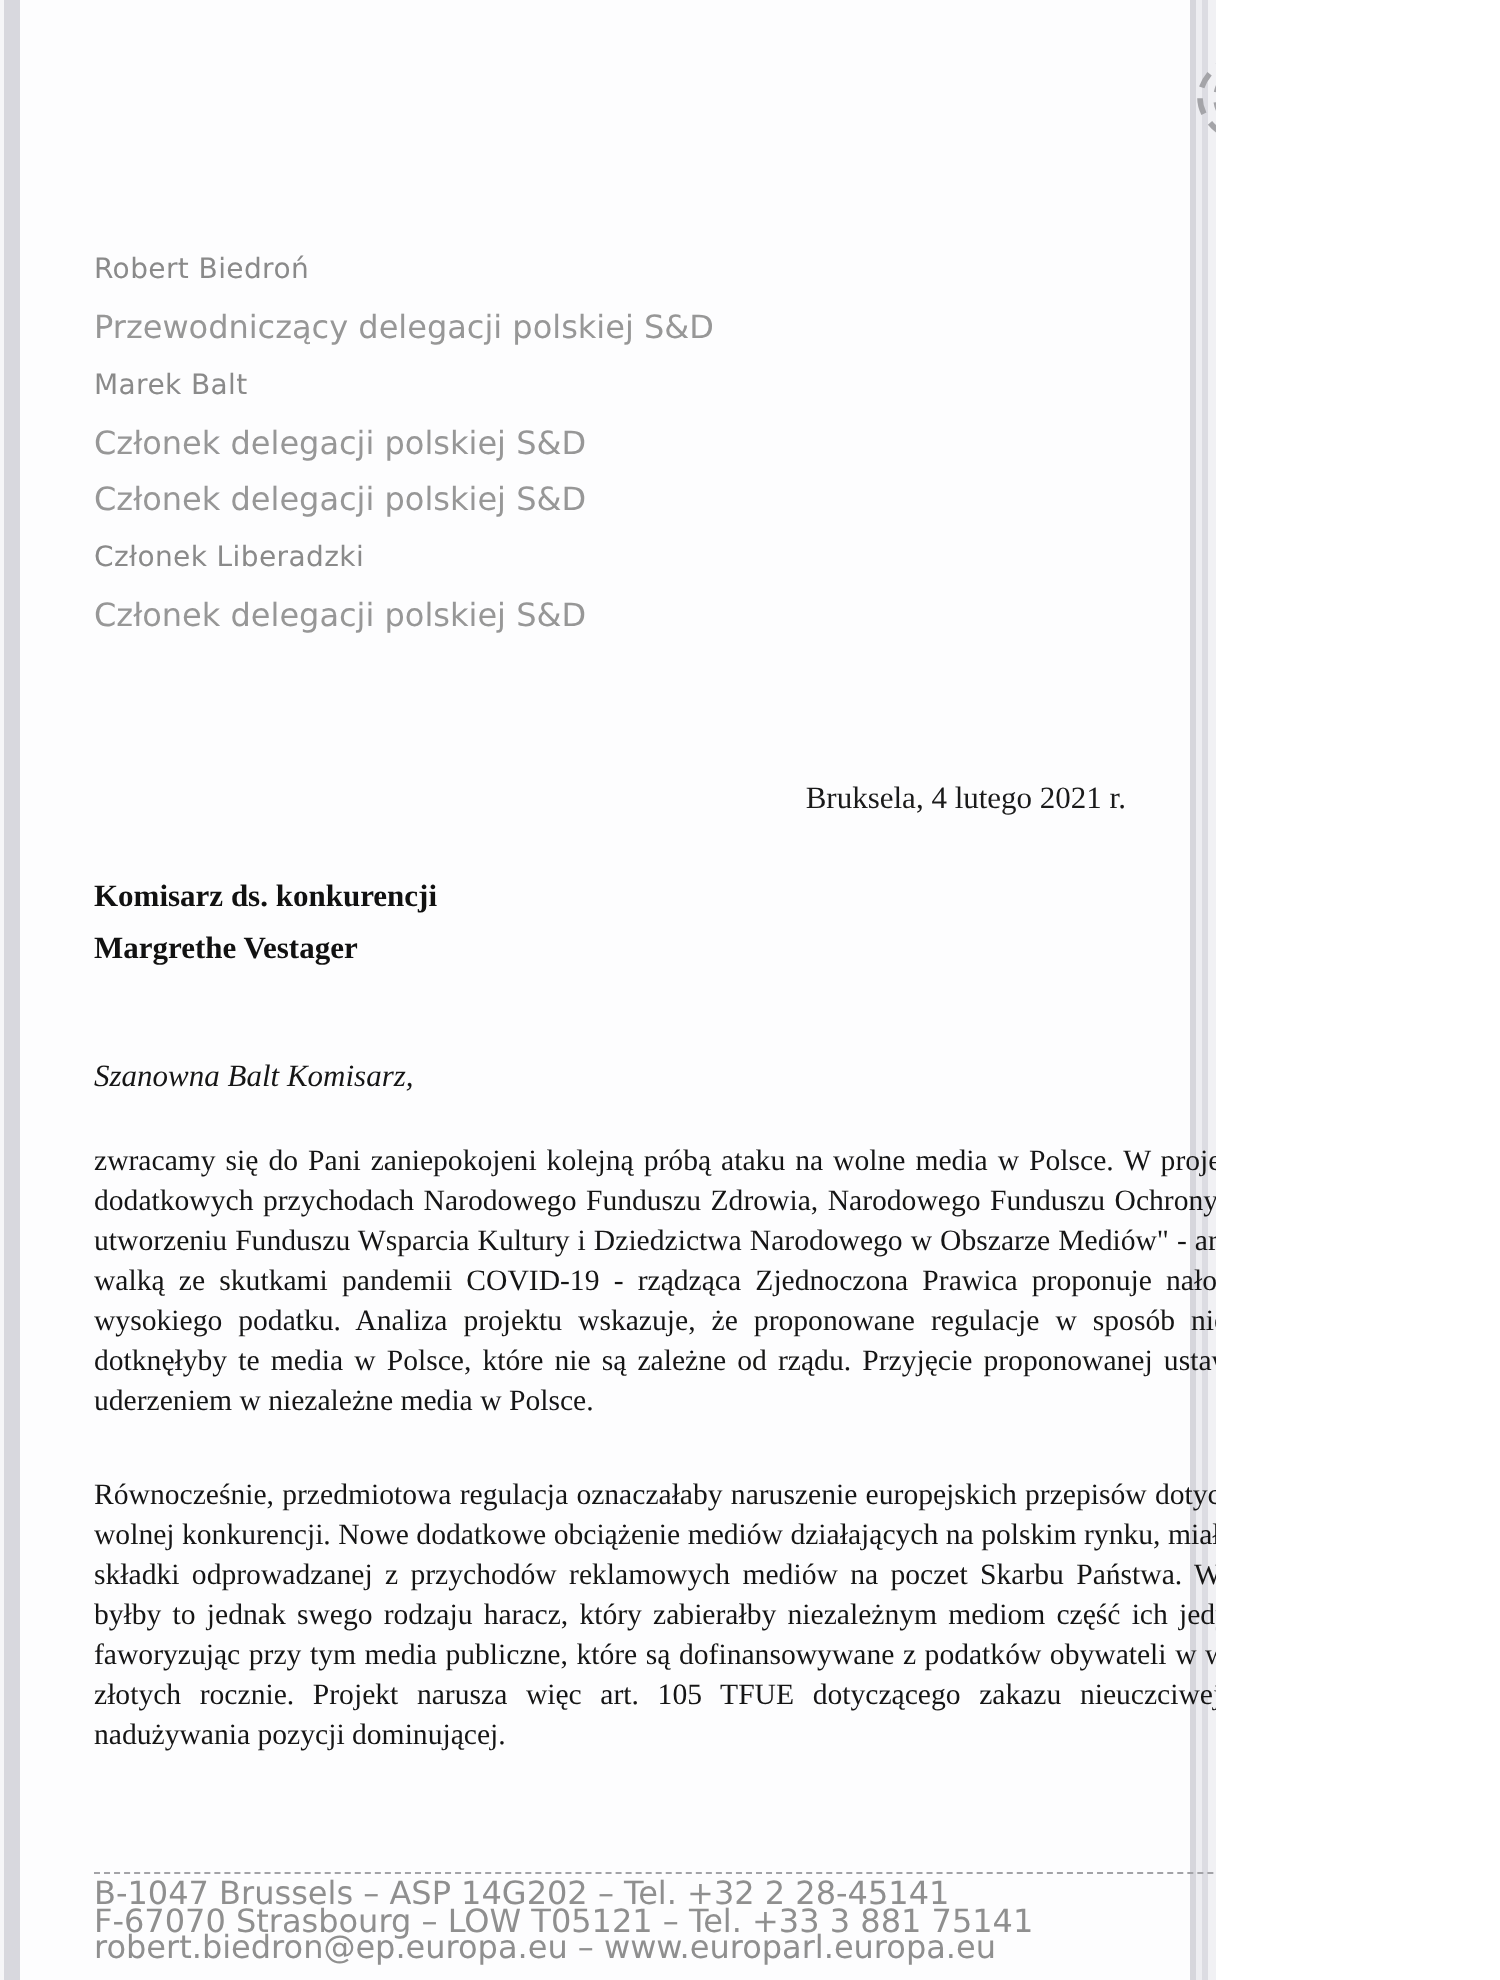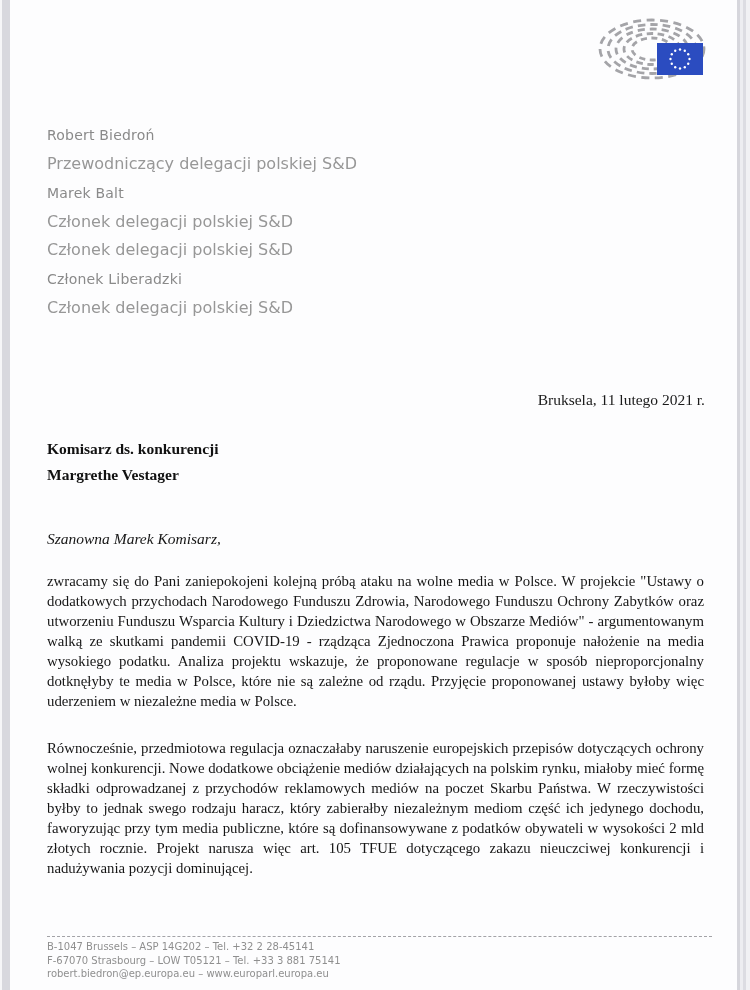--- a/index.html
+++ b/index.html
@@ -2,21 +2,21 @@
 <html><head>
 <meta charset="utf-8">
 <style>
   html, body {
     margin: 0;
     padding: 0;
     background: #ffffff;
   }
   .page {
     position: relative;
-    width: 750px;
+    width: 608px;
     height: 990px;
     background: #fdfdfe;
     overflow: hidden;
     font-family: "Liberation Serif", serif;
     color: #141414;
   }
   
   .edge-left {
     position: absolute;
     left: 0; top: 0;
@@ -91,21 +91,21 @@
   .footer-rule {
     position: absolute;
     left: 47px; top: 936px;
     width: 665px;
     border-top: 1px dashed #a3a3a7;
   }
   .footer-lines {
     position: absolute;
     left: 47px; top: 940px;
     font-family: "DejaVu Sans", "Liberation Sans", sans-serif;
-    font-size: 10px;
+    font-size: 16px;
     line-height: 13.5px;
     color: #8f8f8f;
   }
 </style>
 </head>
 <body>
 
 <div class="page">
 
   <div class="edge-left"></div>
@@ -141,28 +141,28 @@
   <div class="senders">
     <div class="sender-name">Robert Biedroń</div>
     <div class="sender-role">Przewodniczący delegacji polskiej S&amp;D</div>
     <div class="sender-name">Marek Balt</div>
     <div class="sender-role">Członek delegacji polskiej S&amp;D</div>
     <div class="sender-role">Członek delegacji polskiej S&amp;D</div>
     <div class="sender-name">Członek Liberadzki</div>
     <div class="sender-role">Członek delegacji polskiej S&amp;D</div>
   </div>
 
-  <div class="dateline">Bruksela, 11 lutego 2021 r.</div>
+  <div class="dateline">Bruksela, 4 lutego 2021 r.</div>
 
   <div class="recipient">
     <div>Komisarz ds. konkurencji</div>
     <div>Margrethe Vestager</div>
   </div>
 
-  <div class="salutation">Szanowna Marek Komisarz,</div>
+  <div class="salutation">Szanowna Balt Komisarz,</div>
 
   <p class="body-par par-1">zwracamy się do Pani zaniepokojeni kolejną próbą ataku na wolne media w Polsce. W projekcie "Ustawy o dodatkowych przychodach Narodowego Funduszu Zdrowia, Narodowego Funduszu Ochrony Zabytków oraz utworzeniu Funduszu Wsparcia Kultury i Dziedzictwa Narodowego w Obszarze Mediów"  - argumentowanym walką ze skutkami pandemii COVID-19 - rządząca Zjednoczona Prawica proponuje nałożenie na media wysokiego podatku. Analiza projektu wskazuje, że proponowane regulacje w sposób nieproporcjonalny dotknęłyby te media w Polsce, które nie są zależne od rządu. Przyjęcie proponowanej ustawy byłoby więc uderzeniem w niezależne media w Polsce.</p>
   <p class="body-par par-2">Równocześnie, przedmiotowa regulacja oznaczałaby naruszenie europejskich przepisów dotyczących ochrony wolnej konkurencji. Nowe dodatkowe obciążenie mediów działających na polskim rynku, miałoby mieć formę składki odprowadzanej z przychodów reklamowych mediów na poczet Skarbu Państwa. W rzeczywistości byłby to jednak swego rodzaju haracz, który zabierałby niezależnym mediom część ich jedynego dochodu, faworyzując przy tym media publiczne, które są dofinansowywane z podatków obywateli w wysokości 2 mld złotych rocznie. Projekt narusza więc art. 105 TFUE dotyczącego zakazu nieuczciwej konkurencji i nadużywania pozycji dominującej.</p>
 
   <div class="footer-rule"></div>
   <div class="footer-lines">
     <div>B-1047 Brussels – ASP 14G202 – Tel. +32 2 28-45141</div>
     <div>F-67070 Strasbourg – LOW T05121 – Tel. +33 3 881 75141</div>
     <div>robert.biedron@ep.europa.eu – www.europarl.europa.eu</div>
   </div>

